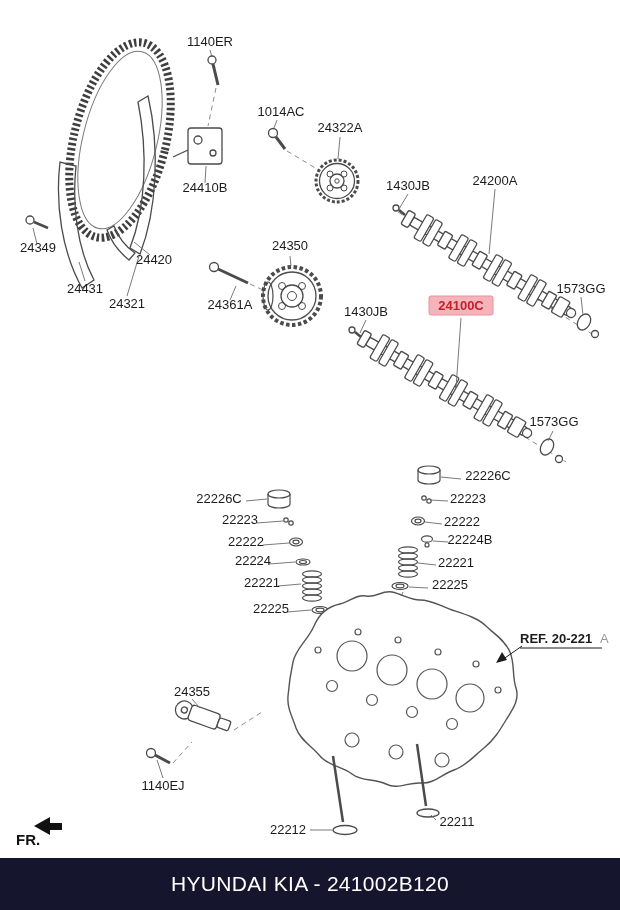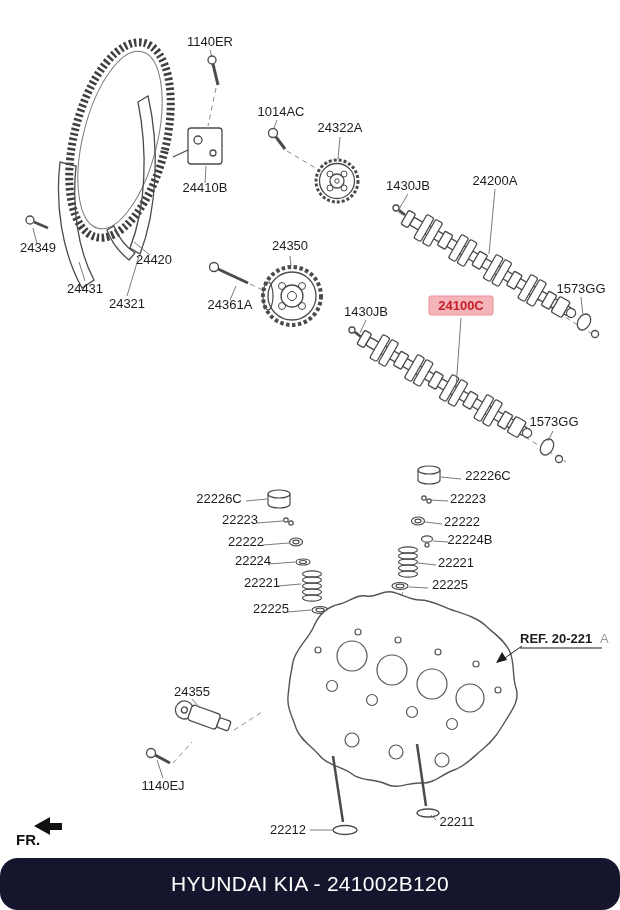--- a/index.html
+++ b/index.html
@@ -6,21 +6,21 @@
   .page{position:relative;width:620px;height:910px;background:#fff;overflow:hidden;
         font-family:"Liberation Sans",sans-serif;}
   svg{display:block;}
   .lbl{font:13px "Liberation Sans",sans-serif;fill:#1c1c1c;}
   .lbl-hl{font:bold 13px "Liberation Sans",sans-serif;fill:#c4202a;}
   .lbl-ref{font:bold 13px "Liberation Sans",sans-serif;fill:#1c1c1c;}
   .lbl-ref-sfx{font:13px "Liberation Sans",sans-serif;fill:#9a9a9a;}
   .lbl-fr{font:bold 15px "Liberation Sans",sans-serif;fill:#111;}
   .footer{position:absolute;left:0;bottom:0;width:620px;height:52px;background:#15152d;
           color:#fff;display:flex;align-items:center;justify-content:center;gap:28px;
-          font-size:21px;letter-spacing:.3px;border-radius:18px;}
+          font-size:21px;letter-spacing:.3px;}
 </style>
 </head>
 <body>
 
 <div class="page">
 
 <svg width="620" height="858" viewBox="0 0 620 858">
 
   <g stroke="#8a8a8a" stroke-width="1" stroke-dasharray="5 4" fill="none">
     <line x1="216" y1="88" x2="208" y2="126"></line>

